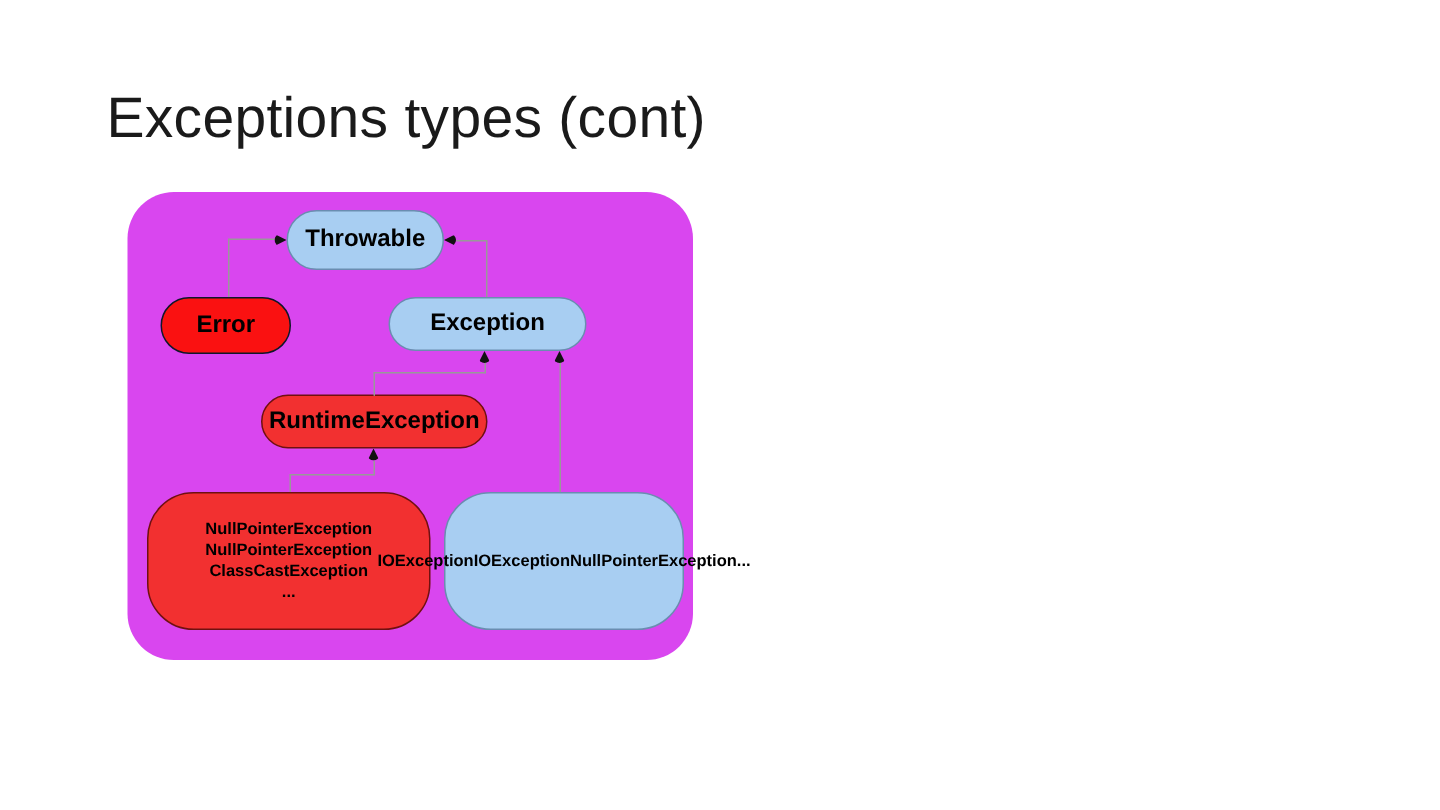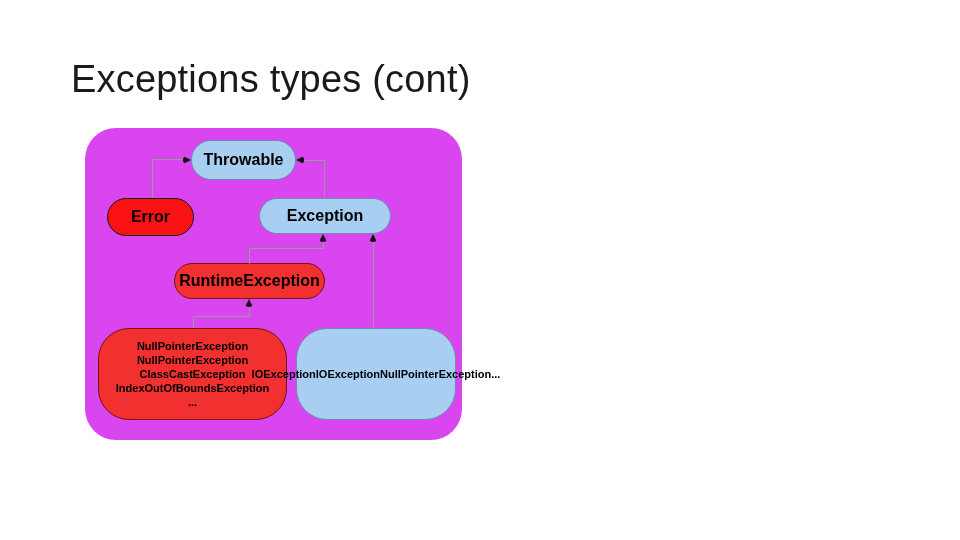--- a/index.html
+++ b/index.html
@@ -111,21 +111,20 @@
     </div>
 
     <div class="node red node-runtime">
       <span class="node-label">RuntimeException</span>
     </div>
 
     <div class="node red node-runtime-ex">
       <div class="example-line">NullPointerException</div>
       <div class="example-line">NullPointerException</div>
       <div class="example-line">ClassCastException</div>
-      <div class="example-line">IndexOutOfBoundsException</div>
       <div class="example-line">...</div>
     </div>
 
     <div class="node blue node-checked-ex">
       <div class="example-line">IOException</div>
       <div class="example-line">IOException</div>
       <div class="example-line">NullPointerException</div>
       <div class="example-line">...</div>
     </div>
 

